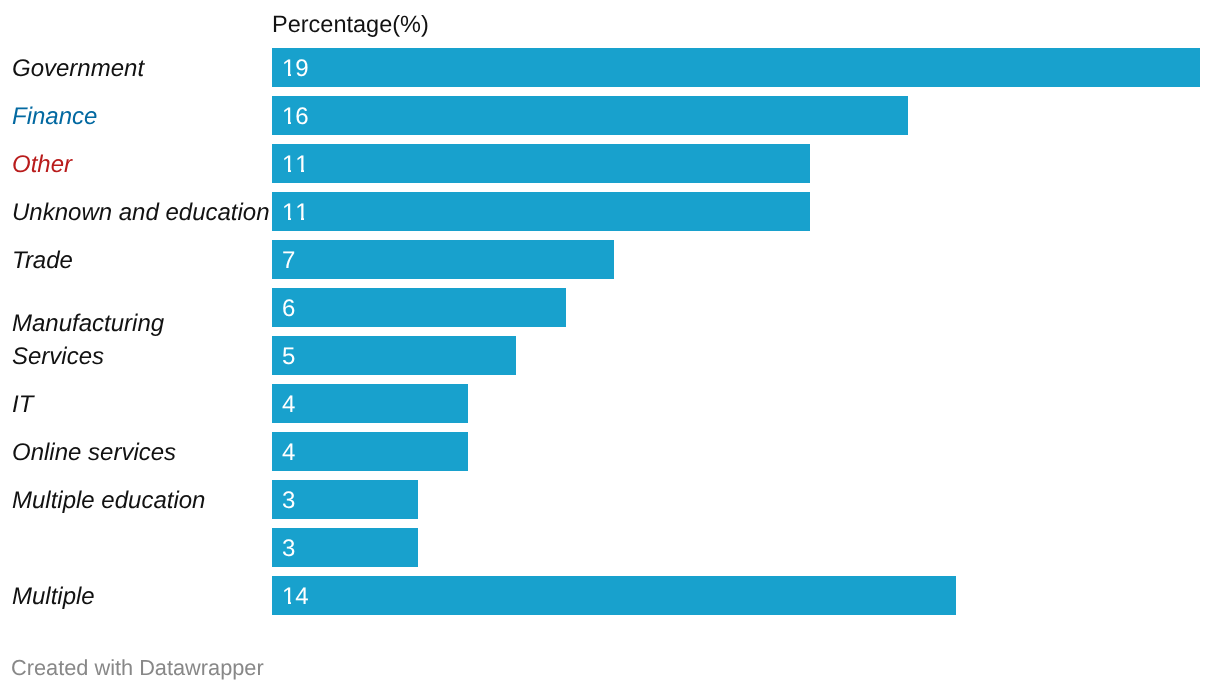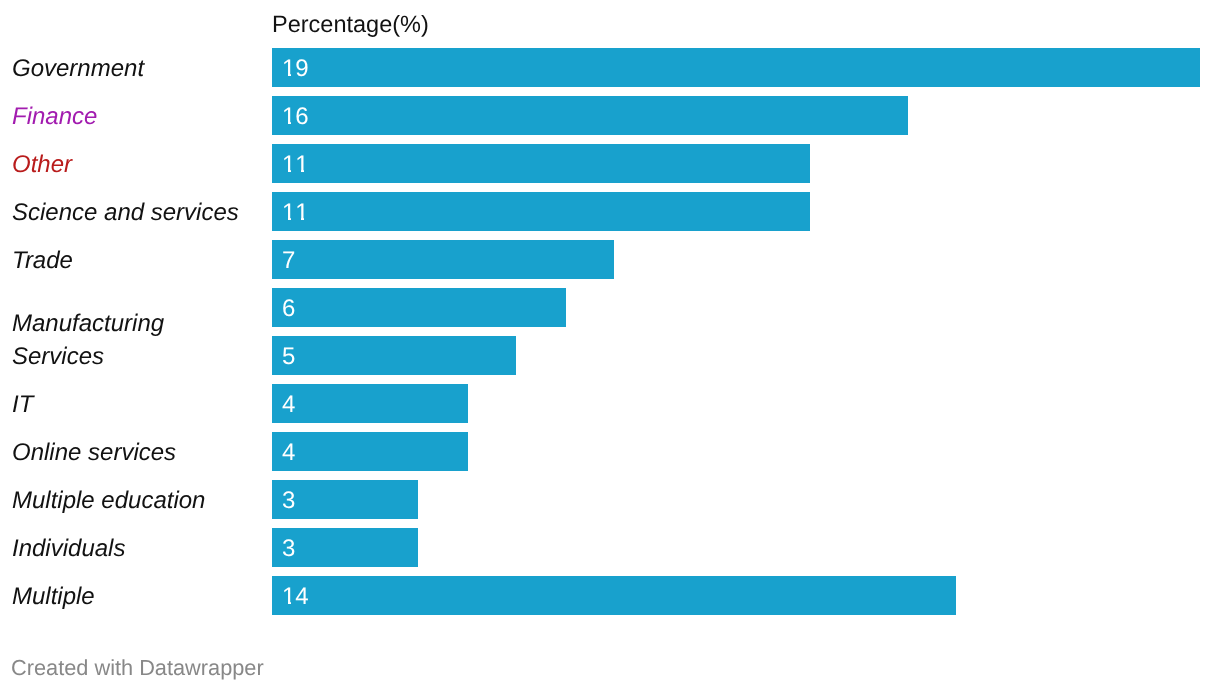--- a/index.html
+++ b/index.html
@@ -107,41 +107,41 @@
     <div class="row">
       <div class="row-label" style="color: rgb(18, 18, 18);">Government</div>
       <div class="bar" style="width: 928px; background: rgb(24, 161, 205);">
         <div class="bar-value" style="color: rgb(255, 255, 255);">19</div>
       <div class="serif-patch" style="background: rgb(24, 161, 205); left: 10.6px; width: 5px;"></div>
           <div class="serif-patch" style="background: rgb(24, 161, 205); left: 19px; width: 4.2px;"></div>
         </div>
     </div>
 
     <div class="row">
-      <div class="row-label" style="color: #a21caf;">Finance</div>
+      <div class="row-label" style="color: #0369a1;">Finance</div>
       <div class="bar" style="width: 636px; background: rgb(24, 161, 205);">
         <div class="bar-value" style="color: rgb(255, 255, 255);">16</div>
       <div class="serif-patch" style="background: rgb(24, 161, 205); left: 10.6px; width: 5px;"></div>
           <div class="serif-patch" style="background: rgb(24, 161, 205); left: 19px; width: 4.2px;"></div>
         </div>
     </div>
 
     <div class="row">
       <div class="row-label" style="color: #b91c1c;">Other</div>
       <div class="bar" style="width: 538px; background: rgb(24, 161, 205);">
         <div class="bar-value" style="color: rgb(255, 255, 255);">11</div>
       <div class="serif-patch" style="background: rgb(24, 161, 205); left: 10.6px; width: 5px;"></div>
           <div class="serif-patch" style="background: rgb(24, 161, 205); left: 19px; width: 4.2px;"></div>
           <div class="serif-patch" style="background: rgb(24, 161, 205); left: 23.9438px; width: 5px;"></div>
           <div class="serif-patch" style="background: rgb(24, 161, 205); left: 32.3438px; width: 4.2px;"></div>
         </div>
     </div>
 
     <div class="row">
-      <div class="row-label" style="color: rgb(18, 18, 18);">Science and services</div>
+      <div class="row-label" style="color: rgb(18, 18, 18);">Unknown and education</div>
       <div class="bar" style="width: 538px; background: rgb(24, 161, 205);">
         <div class="bar-value" style="color: rgb(255, 255, 255);">11</div>
       <div class="serif-patch" style="background: rgb(24, 161, 205); left: 10.6px; width: 5px;"></div>
           <div class="serif-patch" style="background: rgb(24, 161, 205); left: 19px; width: 4.2px;"></div>
           <div class="serif-patch" style="background: rgb(24, 161, 205); left: 23.9438px; width: 5px;"></div>
           <div class="serif-patch" style="background: rgb(24, 161, 205); left: 32.3438px; width: 4.2px;"></div>
         </div>
     </div>
 
     <div class="row">
@@ -180,21 +180,20 @@
     </div>
 
     <div class="row">
       <div class="row-label" style="color: rgb(18, 18, 18);">Multiple education</div>
       <div class="bar" style="width: 146px; background: rgb(24, 161, 205);">
         <div class="bar-value" style="color: rgb(255, 255, 255);">3</div>
       </div>
     </div>
 
     <div class="row">
-      <div class="row-label" style="color: rgb(18, 18, 18);">Individuals</div>
       <div class="bar" style="width: 146px; background: rgb(24, 161, 205);">
         <div class="bar-value" style="color: rgb(255, 255, 255);">3</div>
       </div>
     </div>
 
     <div class="row">
       <div class="row-label" style="color: rgb(18, 18, 18);">Multiple</div>
       <div class="bar" style="width: 684px; background: rgb(24, 161, 205);">
         <div class="bar-value" style="color: rgb(255, 255, 255);">14</div>
       <div class="serif-patch" style="background: rgb(24, 161, 205); left: 10.6px; width: 5px;"></div>

